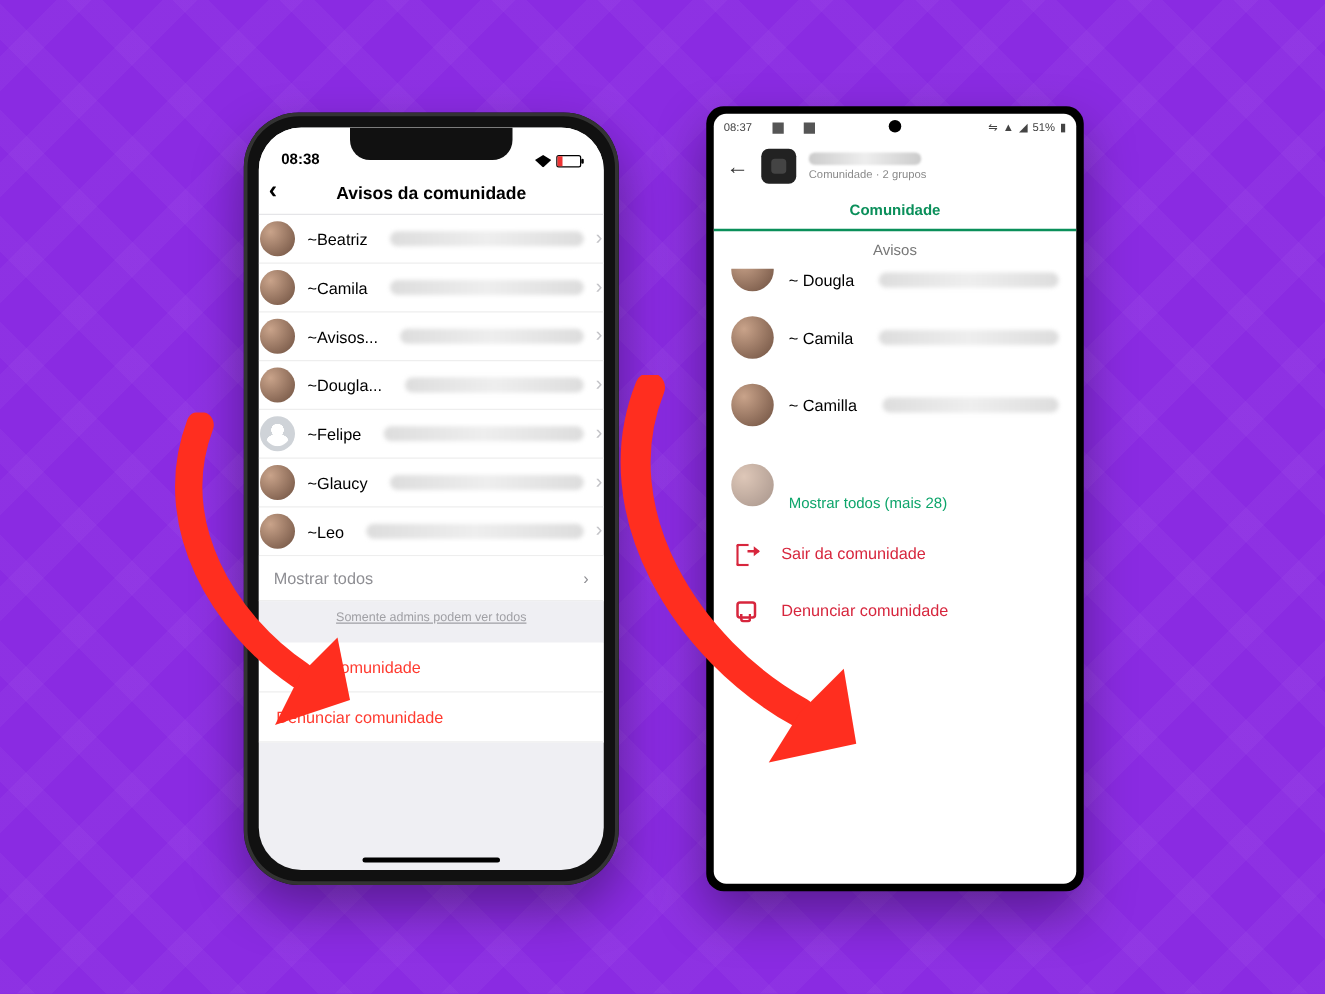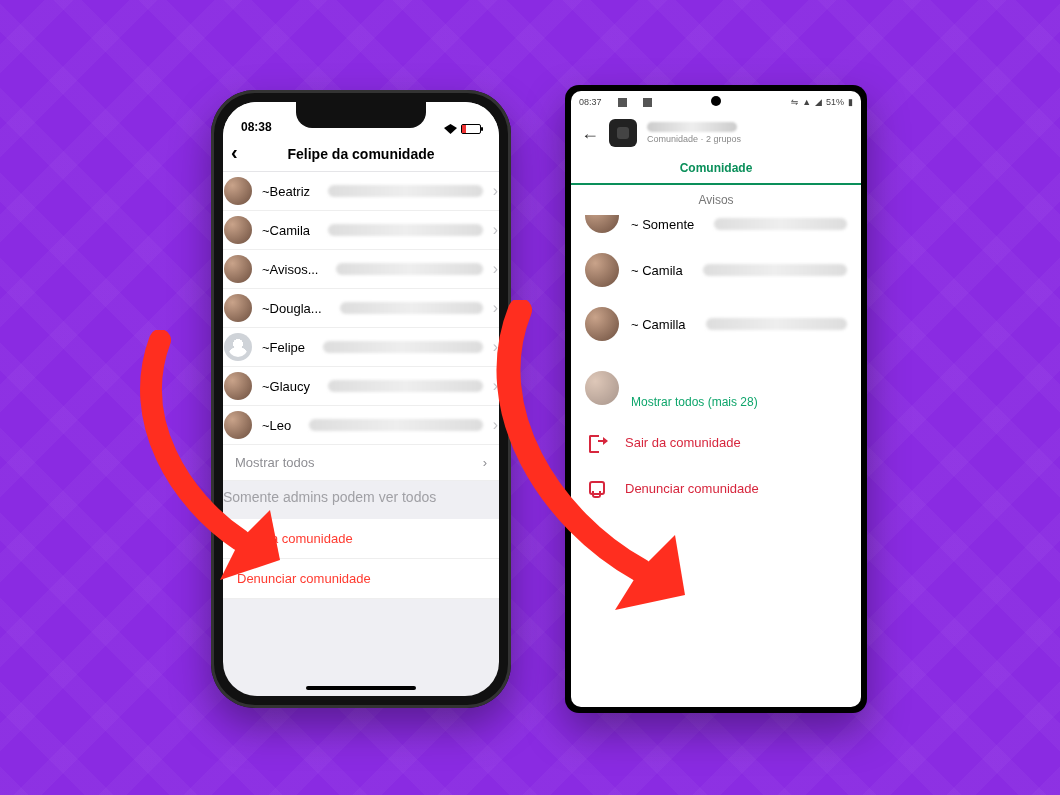--- a/index.html
+++ b/index.html
@@ -17,21 +17,21 @@
     position: absolute;
     inset: 0;
     background:
       repeating-linear-gradient(45deg, rgba(255,255,255,0.03) 0 20px, transparent 20px 60px),
       repeating-linear-gradient(-45deg, rgba(255,255,255,0.03) 0 20px, transparent 20px 60px);
   }
 
   
   .iphone {
     position: absolute;
-    left: 211px;
+    left: 195px;
     top: 90px;
     width: 300px;
     height: 618px;
     background: #111;
     border-radius: 44px;
     box-shadow: 0 18px 40px rgba(0,0,0,0.35), inset 0 0 0 3px #333;
     padding: 12px;
   }
   .iphone .screen {
     width: 100%; height: 100%;
@@ -117,25 +117,26 @@
   .ios-row .chev { color:#c4c4c8; font-size:16px; }
 
   .ios-showall {
     padding:10px 12px;
     color:#8e8e93; font-size:13px;
     background:#fff;
     display:flex; align-items:center; justify-content:space-between;
     border-bottom: 0.5px solid #eee;
   }
   .ios-note {
-    text-align:left;
-    font-size:14px;
+    text-align:center;
+    font-size:10px;
     color:#a0a0a5;
     padding: 8px 0 14px;
     background:#efeff3;
+    text-decoration:underline;
   }
   .ios-block {
     background:#fff; margin-top:0;
   }
   .ios-action {
     padding:12px 14px;
     color:#ff3b30;
     font-size:13px;
     border-bottom:0.5px solid #eee;
   }
@@ -282,21 +283,21 @@
       <span class="status-right">
         <span class="wifi-icon"></span>
         <span class="battery-icon">
             <span class="fill"></span>
           </span>
       </span>
     </div>
 
     <div class="header">
       <span class="back-btn">‹</span>
-      <span>Felipe da comunidade</span>
+      <span>Avisos da comunidade</span>
     </div>
 
     <div class="ios-list">
       <div class="ios-row">
         <span class="avatar"></span>
         <span class="name">~Beatriz</span>
         <span class="blur"></span>
         <span class="chev">›</span>
       </div>
       <div class="ios-row">
@@ -382,21 +383,21 @@
     </div>
 
     <div class="tabs">
       <div class="tab active">Comunidade</div>
       <div class="tab">Avisos</div>
     </div>
 
     <div class="a-list">
       <div class="a-row" style="padding-top:0;">
         <span class="avatar" style="margin-top:-16px;"></span>
-        <span class="name">~ Somente</span>
+        <span class="name">~ Dougla</span>
         <span class="blur"></span>
       </div>
       <div class="a-row">
         <span class="avatar"></span>
         <span class="name">~ Camila</span>
         <span class="blur"></span>
       </div>
       <div class="a-row">
         <span class="avatar"></span>
         <span class="name">~ Camilla</span>

